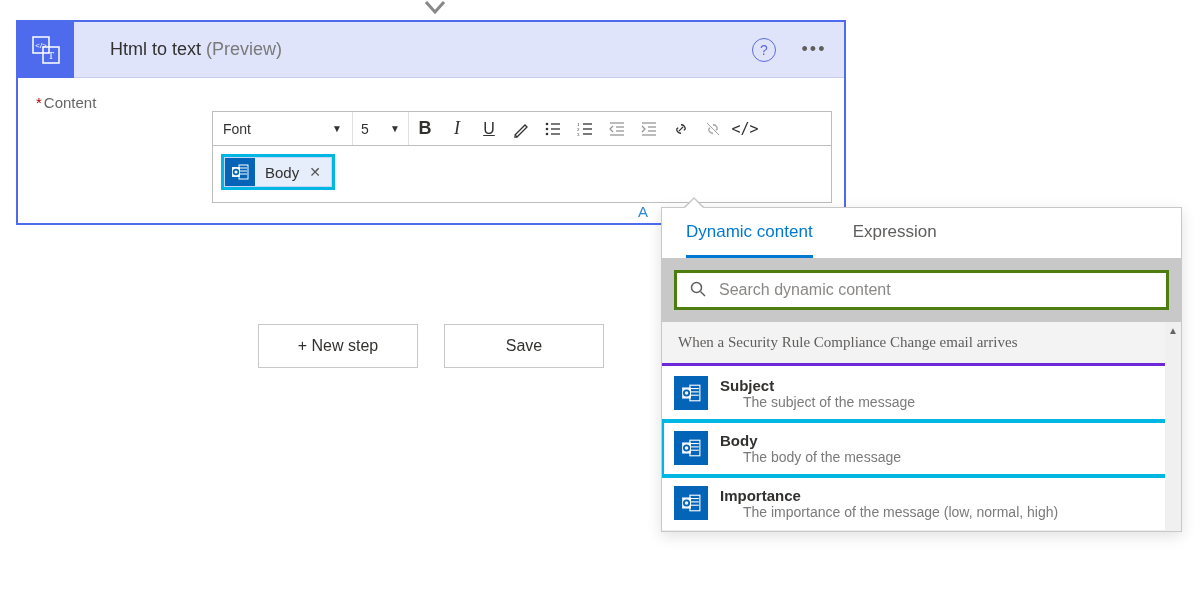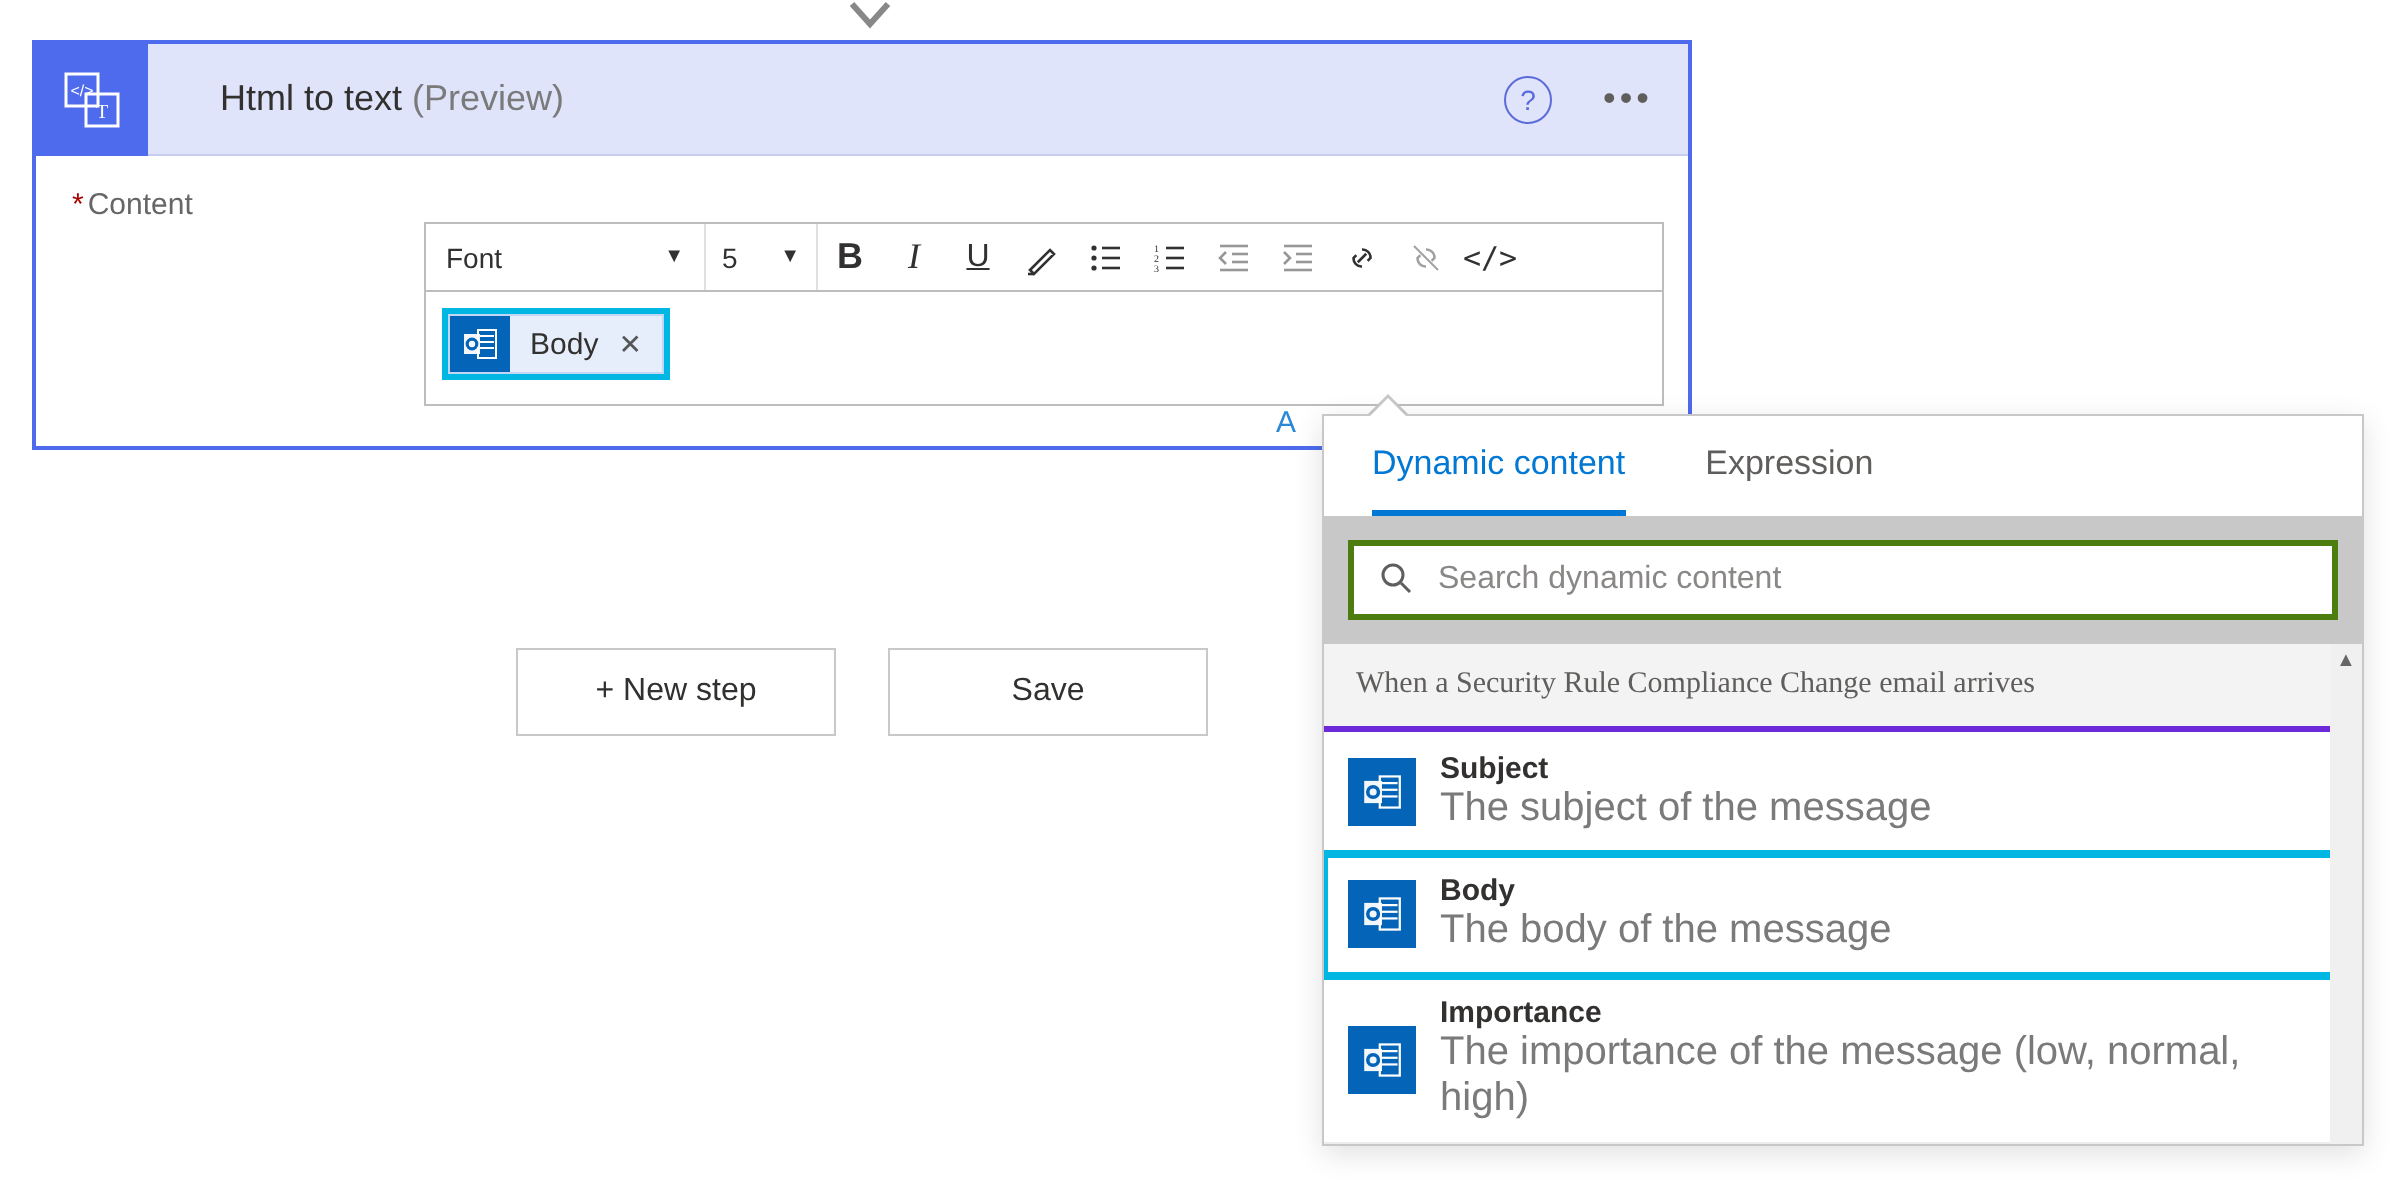--- a/index.html
+++ b/index.html
@@ -55,21 +55,21 @@
   .dc-search { background: #fff; border: 3px solid #4d7c0f; height: 40px; display: flex; align-items: center; padding: 0 12px; }
   .dc-search input { border: none; outline: none; font-size: 16px; flex: 1; color: #323130; }
   .dc-search input::placeholder { color: #8a8886; }
   .dc-search .sicon { margin-right: 12px; color: #605e5c; }
 
   .dc-list { max-height: 270px; overflow: hidden; position: relative; }
   .dc-group-title { background: #f3f3f3; padding: 12px 16px; font-size: 15px; color: #605e5c; border-bottom: 3px solid #6d28d9; font-family: Liberation Serif, serif; }
   .dc-item { display: flex; align-items: center; padding: 10px 12px; border-bottom: 1px solid #ededed; cursor: pointer; background: #fff; }
   .dc-item .iic { width: 34px; height: 34px; background: #0364b8; display: flex; align-items: center; justify-content: center; color: #fff; margin-right: 12px; flex-shrink: 0; }
   .dc-item .txt .nm { font-weight: 600; font-size: 15px; color: #323130; }
-  .dc-item .txt .ds { font-size: 20px; color: #7a7a7a; }
+  .dc-item .txt .ds { font-size: 14px; color: #7a7a7a; margin-left: 23px; }
   .dc-item.highlight { outline: 4px solid #00b7e4; outline-offset: -2px; }
 
   .dc-scroll { position: absolute; right: 0; top: 0; width: 16px; height: 100%; background: #f0f0f0; }
   .dc-scroll .up { position: absolute; top: 0; width: 100%; height: 16px; display:flex; align-items:center; justify-content:center; cursor:pointer; color:#666; font-size:10px;}
 
   .hint-a { position: absolute; left: 638px; top: 203px; color: #2b88d8; font-size: 15px; }
 
   
   .outlook-ic svg { display:block; }
 </style>

